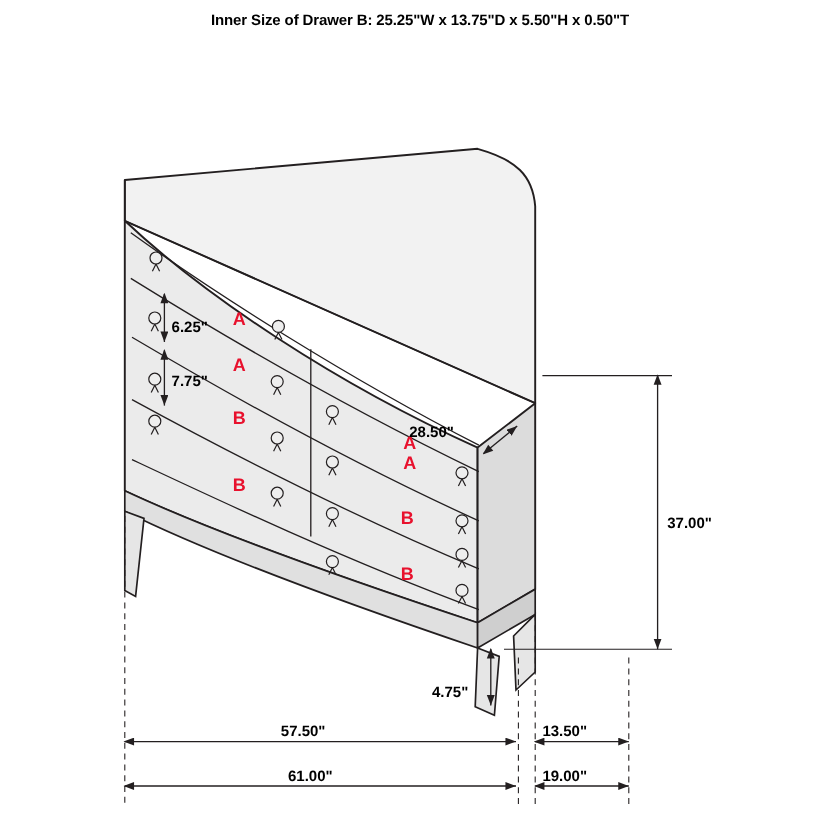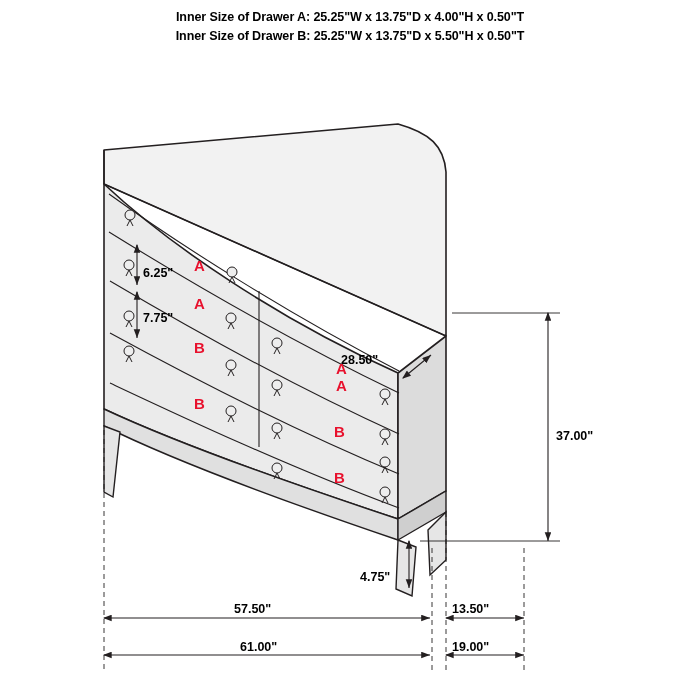--- a/index.html
+++ b/index.html
@@ -52,21 +52,20 @@
     font-weight: bold;
     fill: #e8112d;
   }
 </style>
 </head>
 <body>
 
 <div id="root">
 
   <div class="header">
-    <div class="line">Inner Size of Drawer A: 25.25"W x 13.75"D x 4.00"H x 0.50"T</div>
     <div class="line">Inner Size of Drawer B: 25.25"W x 13.75"D x 5.50"H x 0.50"T</div>
   </div>
 
   <svg class="diagram" viewBox="0 0 700 700">
     <defs>
       <marker id="arrA" markerWidth="9" markerHeight="9" refX="8" refY="3" orient="auto">
         <path d="M0,0 L8,3 L0,6 z" fill="#231f20"></path>
       </marker>
       <marker id="arrB" markerWidth="9" markerHeight="9" refX="1" refY="3" orient="auto">
         <path d="M8,0 L0,3 L8,6 z" fill="#231f20"></path>

